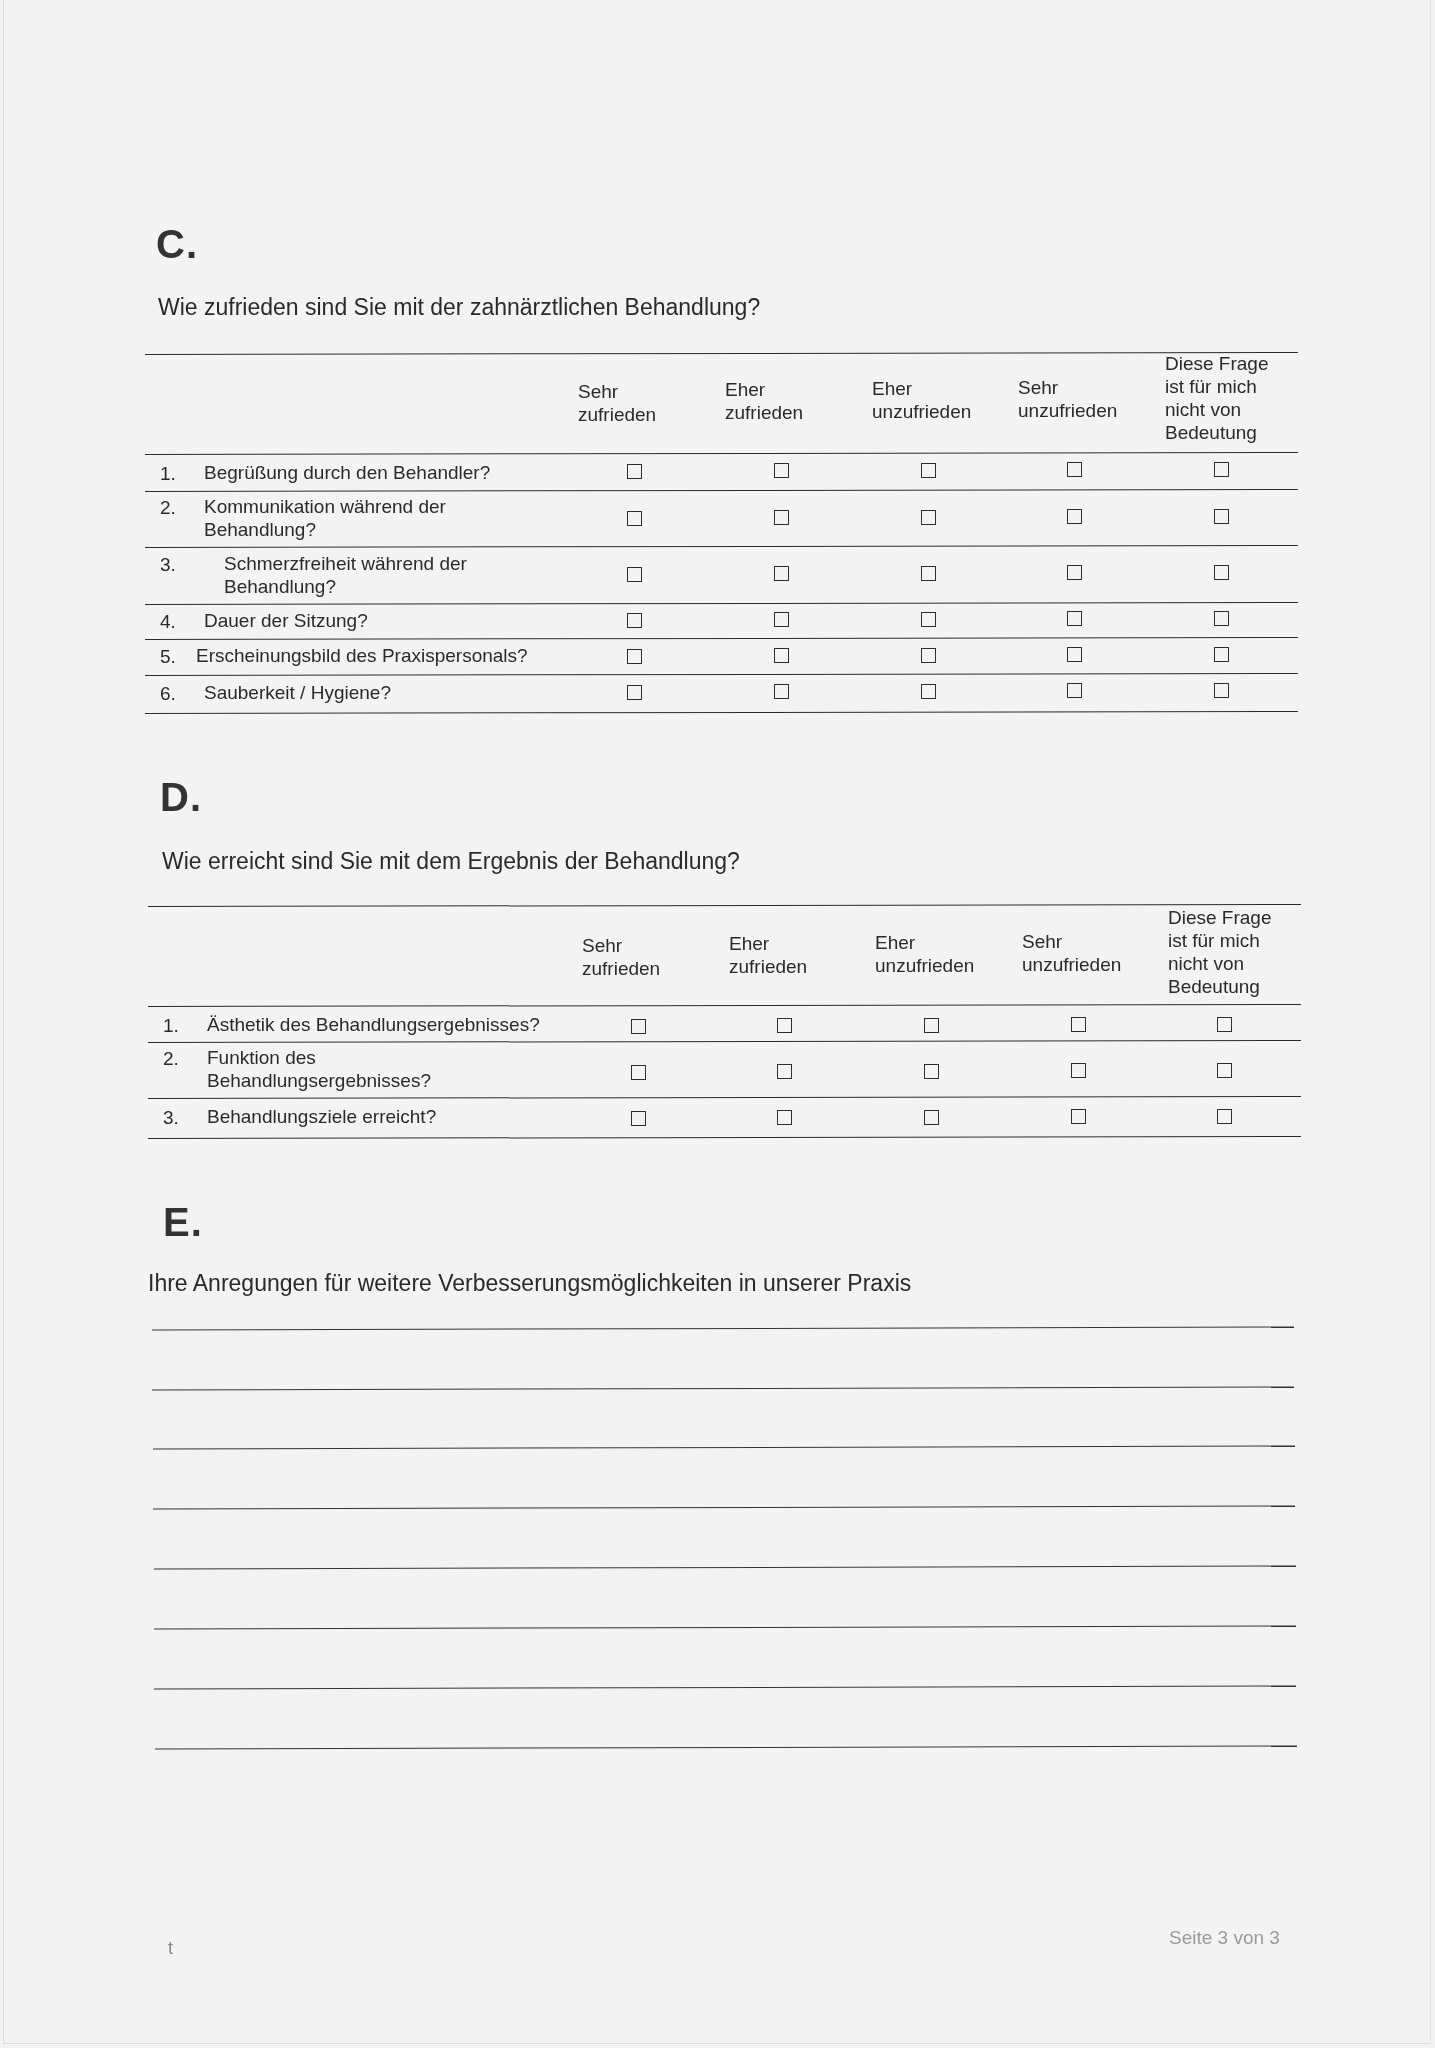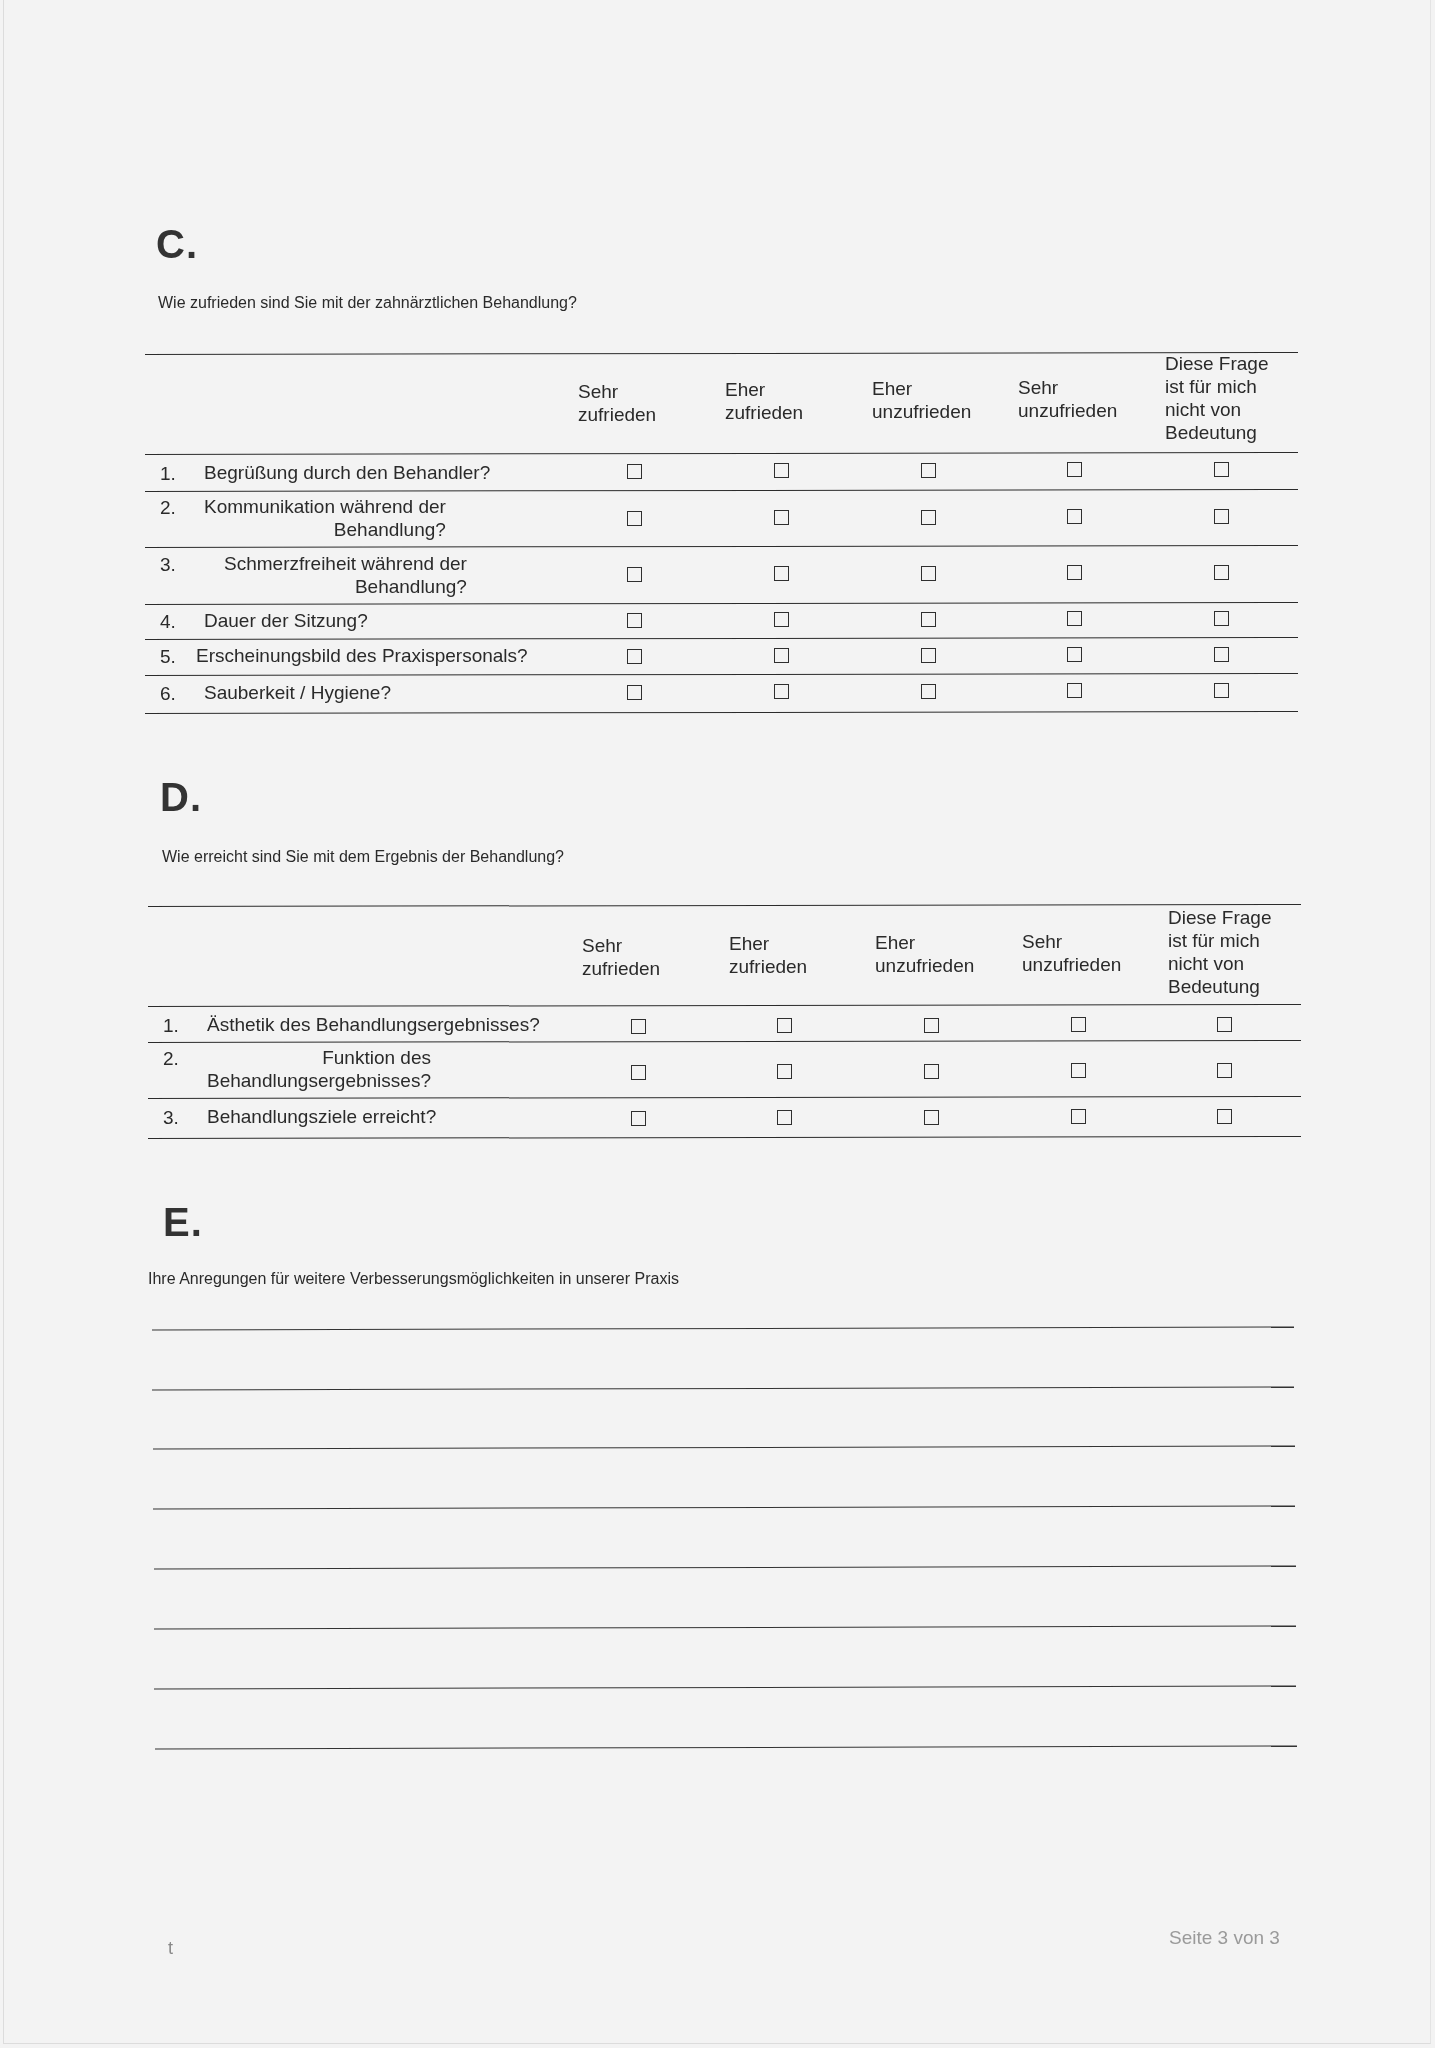--- a/index.html
+++ b/index.html
@@ -4,25 +4,25 @@
 <style>
   html, body { margin: 0; padding: 0; }
   body {
     width: 1435px; height: 2048px; position: relative; overflow: hidden;
     background: #f3f3f3;
     font-family: "Liberation Sans", sans-serif;
     color: #262626;
   }
   .page-border { position: absolute; left: 3px; top: 0; width: 1428px; height: 2044px; border-left: 1px solid #dcdcdc; border-bottom: 1px solid #dcdcdc; border-right: 1px solid #e4e4e4; box-sizing: border-box; }
   .sec-letter { position: absolute; font-size: 40px; font-weight: bold; color: #333; letter-spacing: 1px; }
-  .sec-question { position: absolute; font-size: 16px; color: #2a2a2a; }
+  .sec-question { position: absolute; font-size: 23px; color: #2a2a2a; }
   .rule { position: absolute; height: 0; border-top: 1.6px solid #2b2b2b; }
   .hdr { position: absolute; font-size: 19px; line-height: 23px; color: #2a2a2a; }
   .row-num { position: absolute; font-size: 19px; color: #2a2a2a; }
-  .row-label { position: absolute; font-size: 19px; line-height: 23px; color: #2a2a2a; text-align: right; }
+  .row-label { position: absolute; font-size: 19px; line-height: 23px; color: #2a2a2a; }
   .cb { position: absolute; width: 13px; height: 13px; border: 1.8px solid #2f2f2f; background: transparent; cursor: pointer; }
   .write-line { position: absolute; height: 0; border-top: 1.4px solid #333; }
   .footer-page { position: absolute; font-size: 19px; color: #9a9a9a; }
   .footer-mark { position: absolute; font-size: 18px; color: #888; }
 </style>
 </head>
 <body>
 
 <div class="page-border"></div>
 

